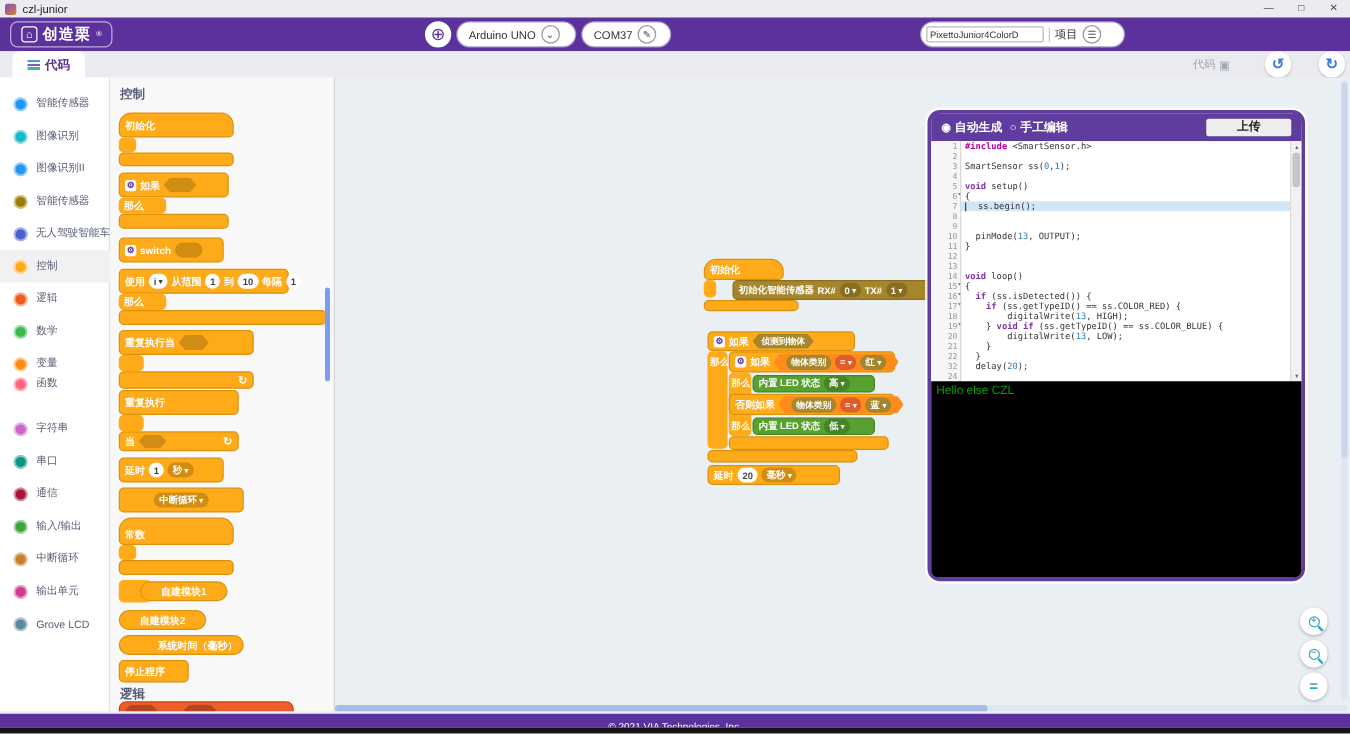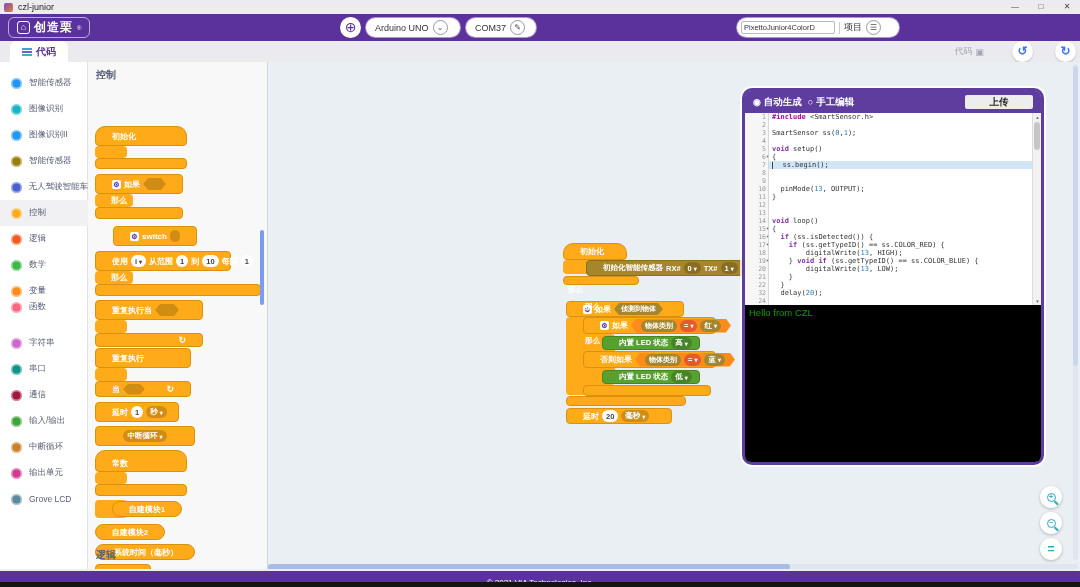--- a/index.html
+++ b/index.html
@@ -42,21 +42,21 @@
   .side-item.sel { background:#F1F1F3; }
   .side-dot { width:11px; height:11px; border-radius:50%; margin-left:11px; box-shadow:inset 0 0 0 1.5px rgba(255,255,255,.5); }
   .side-label { font-size:8.5px; color:#575E75; margin-left:7px; white-space:nowrap; }
 
   .palette { position:absolute; left:88px; top:62px; width:180px; height:507px; background:#F8F8F8; border-right:1px solid #D5D5D8; overflow:hidden; }
   .pal-header { position:absolute; font-size:10px; color:#575E75; font-weight:bold; }
 
   .canvas { position:absolute; left:268px; top:62px; width:812px; height:507px; background:#E9EFF3; overflow:hidden; }
 
   
-  .ob { position:absolute; background:#FFAB19; border:1px solid #D9920E; border-radius:4px; color:#fff; font-weight:bold; font-size:8px; display:flex; align-items:center; gap:3px; padding:0 16px; white-space:nowrap;margin-top:36px; }
+  .ob { position:absolute; background:#FFAB19; border:1px solid #D9920E; border-radius:4px; color:#fff; font-weight:bold; font-size:8px; display:flex; align-items:center; gap:3px; padding:0 4px; white-space:nowrap; }
   .olv { background:#A6862C; border-color:#8A6F1F; }
   .grn { background:#57A130; border-color:#47851F; }
   .rdb { background:#EE5E2B; border-color:#C84315; }
   .bare { border:none; }
   .hexs { clip-path:polygon(5px 0,calc(100% - 5px) 0,100% 50%,calc(100% - 5px) 100%,5px 100%,0 50%); border:none; border-radius:0; justify-content:center; }
   .dd { background:rgba(0,0,0,.18); border-radius:7px; padding:0 4px; height:12px; display:inline-flex; align-items:center; gap:2px; font-size:7.5px; color:#fff; }
   .ddw { background:#fff; color:#444; }
   .oval { background:#fff; color:#444; border-radius:7px; padding:0 4px; height:12px; display:inline-flex; align-items:center; font-size:7.5px; font-weight:bold; }
   .arr { font-size:6px; }
   .gear { width:9px; height:9px; background:#fff; border-radius:2px; color:#5B319C; font-size:7px; line-height:9px; text-align:center; flex:0 0 auto; }
@@ -240,21 +240,21 @@
     <div class="ob" style="left:7px; top:76px; width:88px; height:20px;">
       <span class="gear">⚙</span>
       <span>如果</span>
       <span class="dd hexs" style="width:26px; height:12px;"></span>
     </div>
     <div class="ob bare" style="left:7px; top:96px; width:38px; height:13px;">
         <span>那么</span>
       </div>
     <div class="ob" style="left:7px; top:109px; width:88px; height:12px;"></div>
 
-    <div class="ob" style="left:25px; top:128px; width:84px; height:20px;">
+    <div class="ob" style="left:7px; top:128px; width:84px; height:20px;">
       <span class="gear">⚙</span>
       <span>switch</span>
       <span class="dd" style="width:22px; height:12px;"></span>
     </div>
 
     <div class="ob" style="left:7px; top:153px; width:136px; height:20px;">
       <span>使用</span>
       <span class="dd ddw">
           <span>i</span>
           <span class="arr">▾</span>
@@ -536,21 +536,21 @@
             <div class="ln-gut">24</div>
             <div class="ln-code"></div>
           </div>
         </div>
       <div class="ed-scroll">
         <div class="ed-arrow" style="top:1px;">▴</div>
         <div class="ed-thumb"></div>
         <div class="ed-arrow" style="bottom:1px;">▾</div>
       </div>
       <div class="console">
-        <div class="console-text">Hello from CZL</div>
+        <div class="console-text">Hello else CZL</div>
       </div>
     </div>
 
     <div class="zoom-btn" style="left:772px; top:424px;">
       <span class="mag">+</span>
     </div>
     <div class="zoom-btn" style="left:772px; top:450px;">
       <span class="mag">−</span>
     </div>
     <div class="zoom-btn" style="left:772px; top:476px;">

